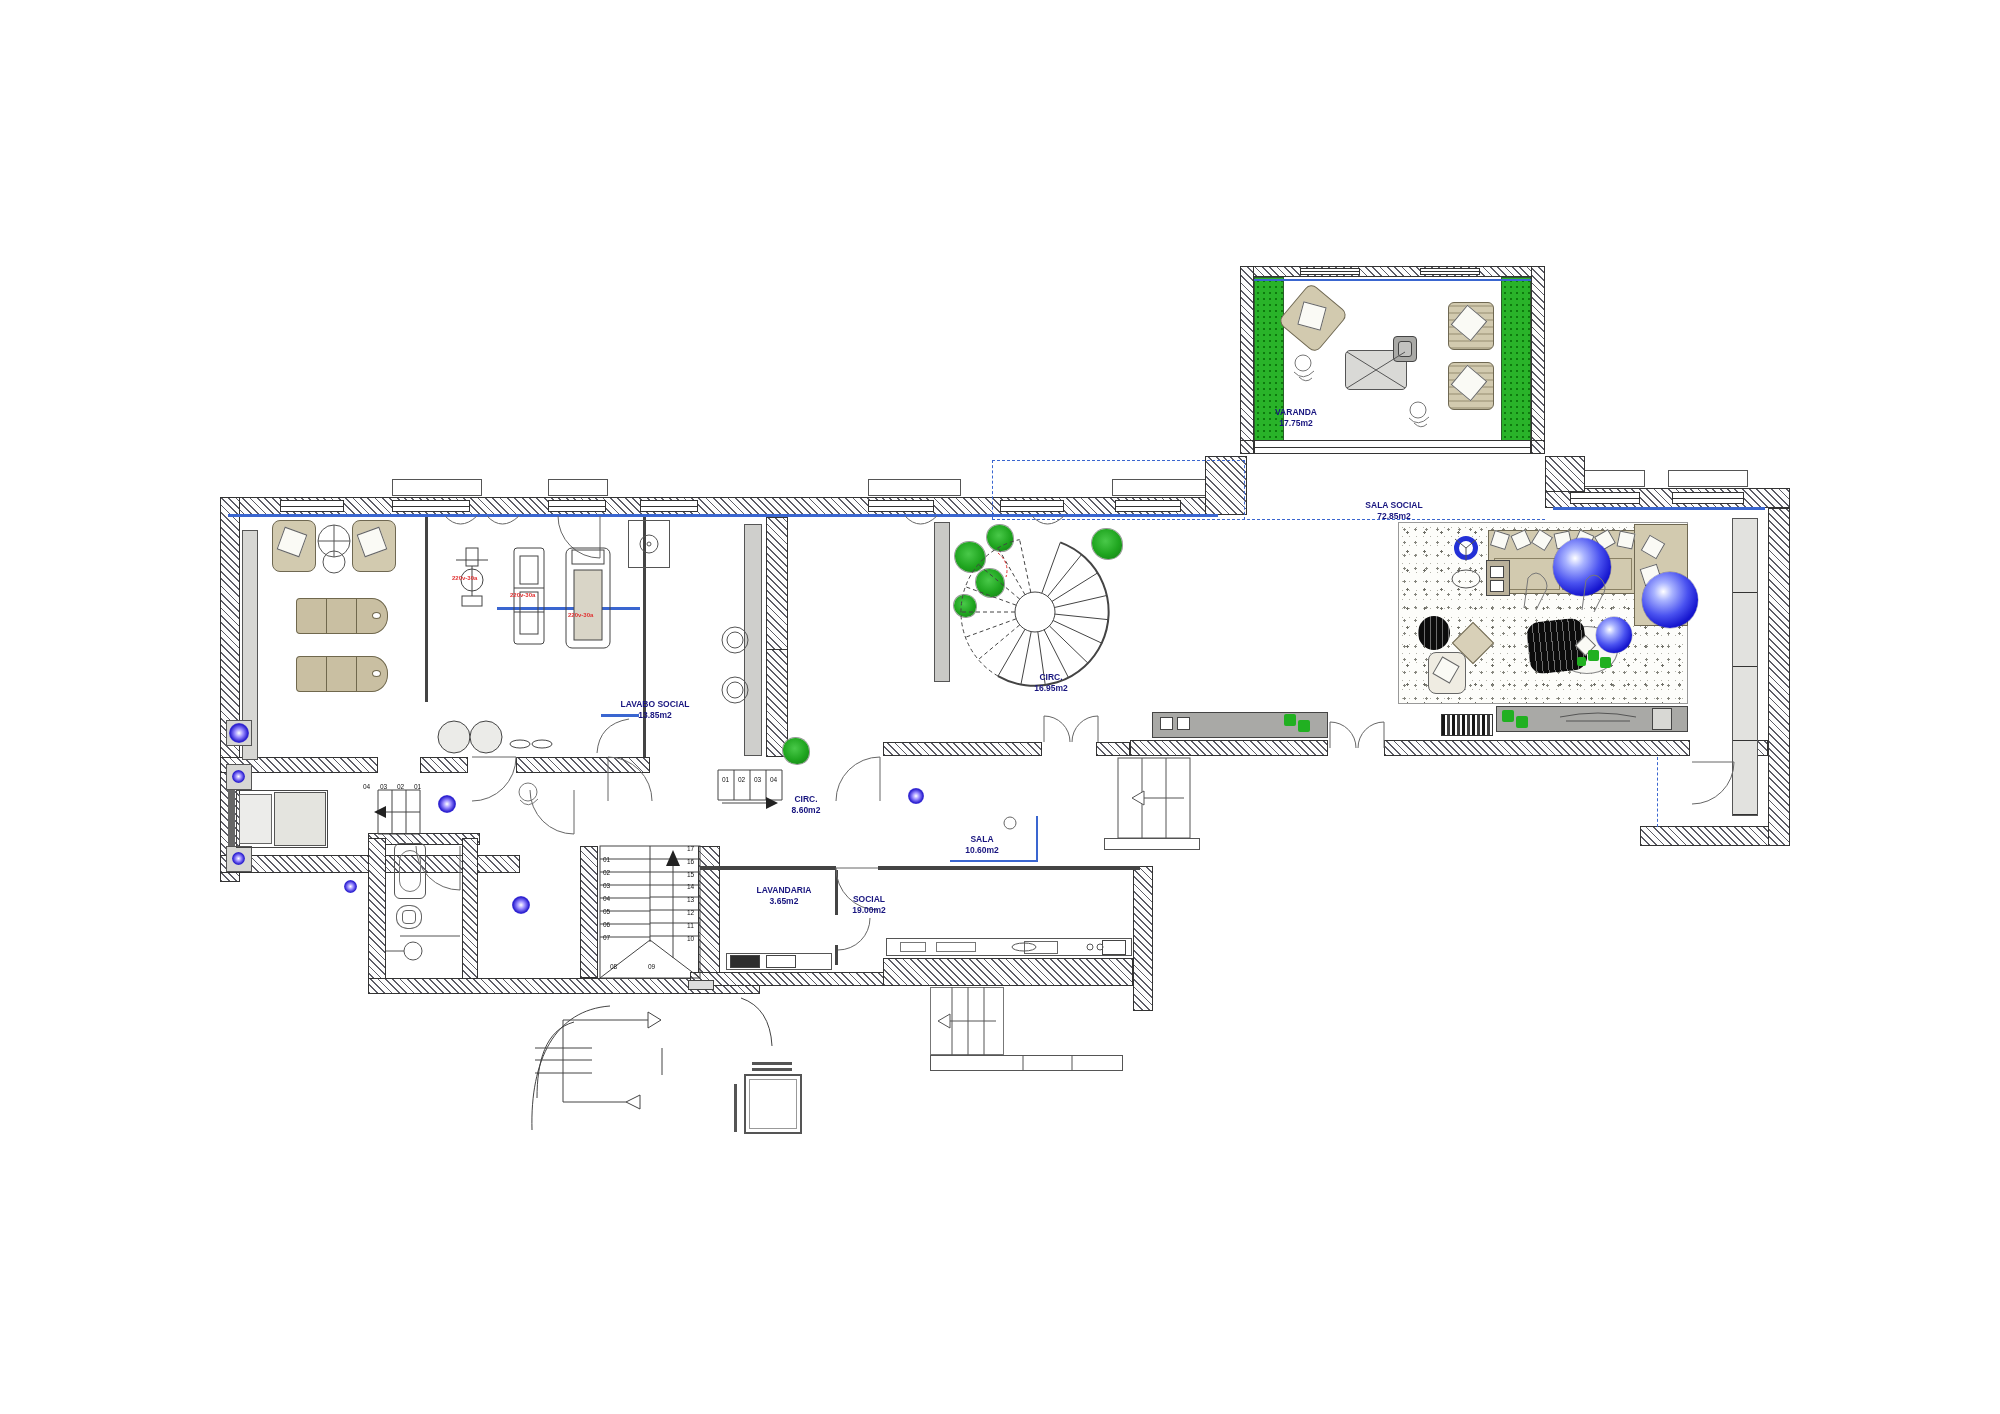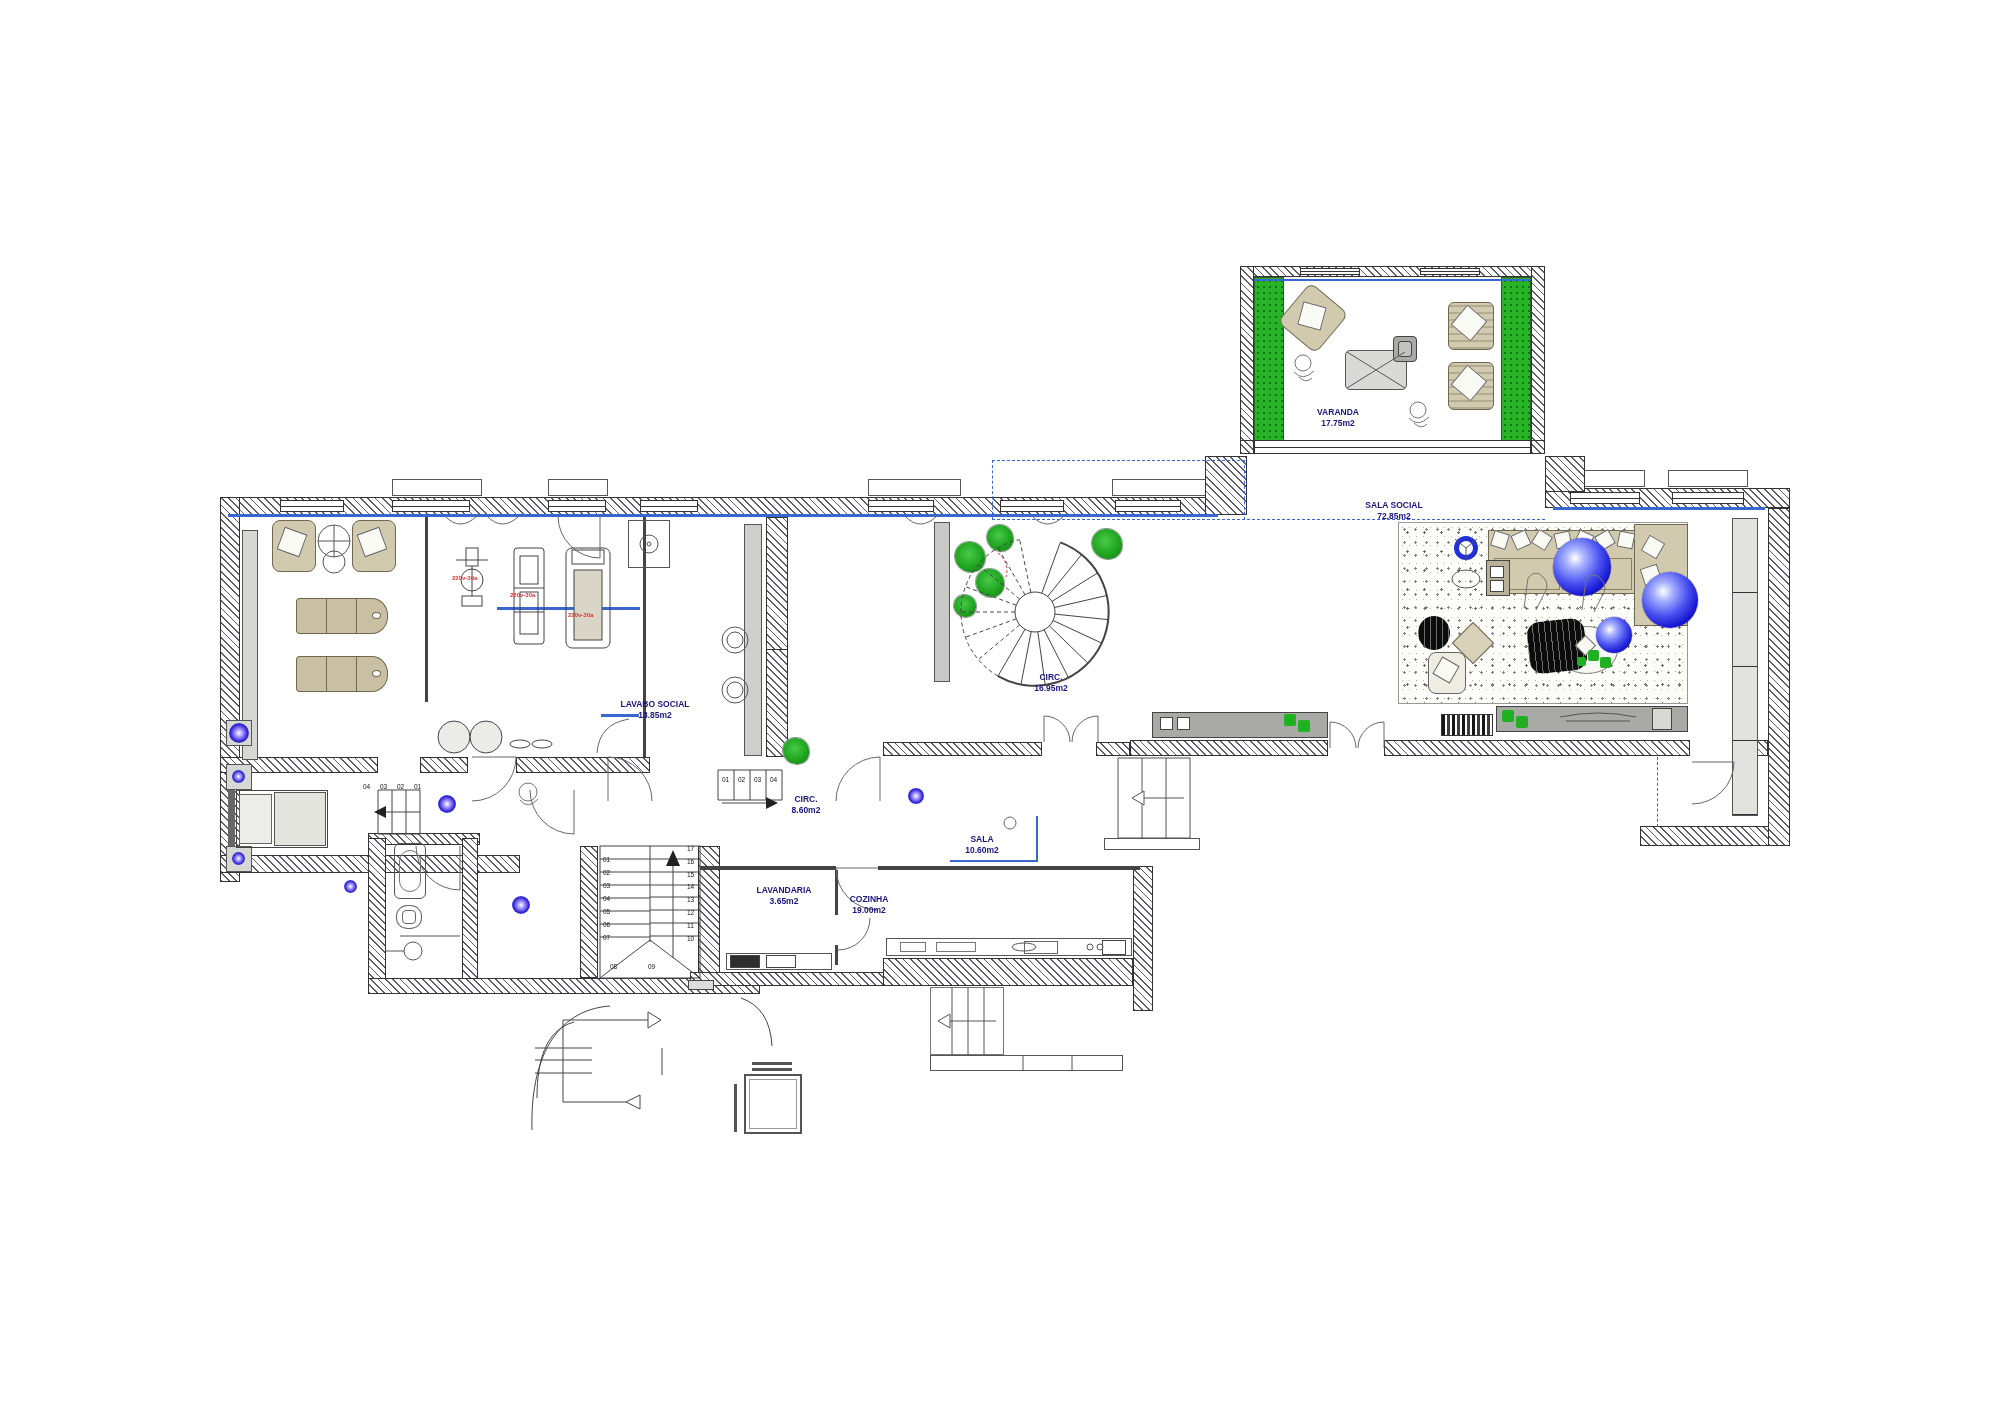--- a/index.html
+++ b/index.html
@@ -275,21 +275,21 @@
   <span class="snum" style="left:648px;top:964px">09</span>
   <span class="snum" style="left:363px;top:784px">04</span>
   <span class="snum" style="left:380px;top:784px">03</span>
   <span class="snum" style="left:397px;top:784px">02</span>
   <span class="snum" style="left:414px;top:784px">01</span>
   <span class="snum" style="left:722px;top:777px">01</span>
   <span class="snum" style="left:738px;top:777px">02</span>
   <span class="snum" style="left:754px;top:777px">03</span>
   <span class="snum" style="left:770px;top:777px">04</span>
 
-  <div class="rlabel" style="left:1338px;top:418px">
+  <div class="rlabel" style="left:1296px;top:418px">
     <span>VARANDA</span>
     <span>17.75m2</span>
   </div>
   <div class="rlabel" style="left:1394px;top:511px">
     <span>SALA SOCIAL</span>
     <span>72.85m2</span>
   </div>
   <div class="rlabel" style="left:655px;top:710px">
     <span>LAVABO SOCIAL</span>
     <span>13.85m2</span>
@@ -304,21 +304,21 @@
   </div>
   <div class="rlabel" style="left:982px;top:845px">
     <span>SALA</span>
     <span>10.60m2</span>
   </div>
   <div class="rlabel" style="left:784px;top:896px">
     <span>LAVANDARIA</span>
     <span>3.65m2</span>
   </div>
   <div class="rlabel" style="left:869px;top:905px">
-    <span>COZINHA</span>
+    <span>SOCIAL</span>
     <span>19.00m2</span>
   </div>
 
   <svg class="ovl" width="2000" height="1414" viewBox="0 0 2000 1414" fill="none" stroke="#555" stroke-width="1">
 
     <g stroke="#444">
       <circle cx="1035" cy="612" r="20"></circle>
       <path d="M 1060.3 542.4 A 74 74 0 1 1 998 676.1" stroke-width="2"></path>
       <path d="M 1041.8 593.2 L 1060.3 542.4 M 1047.6 596.5 L 1081.6 554.5 M 1052 601.4 L 1097.8 572.8
                M 1054.5 607.5 L 1107.1 595.4 M 1054.9 614.1 L 1108.6 619.7 M 1053.1 620.5 L 1102.1 643.3

